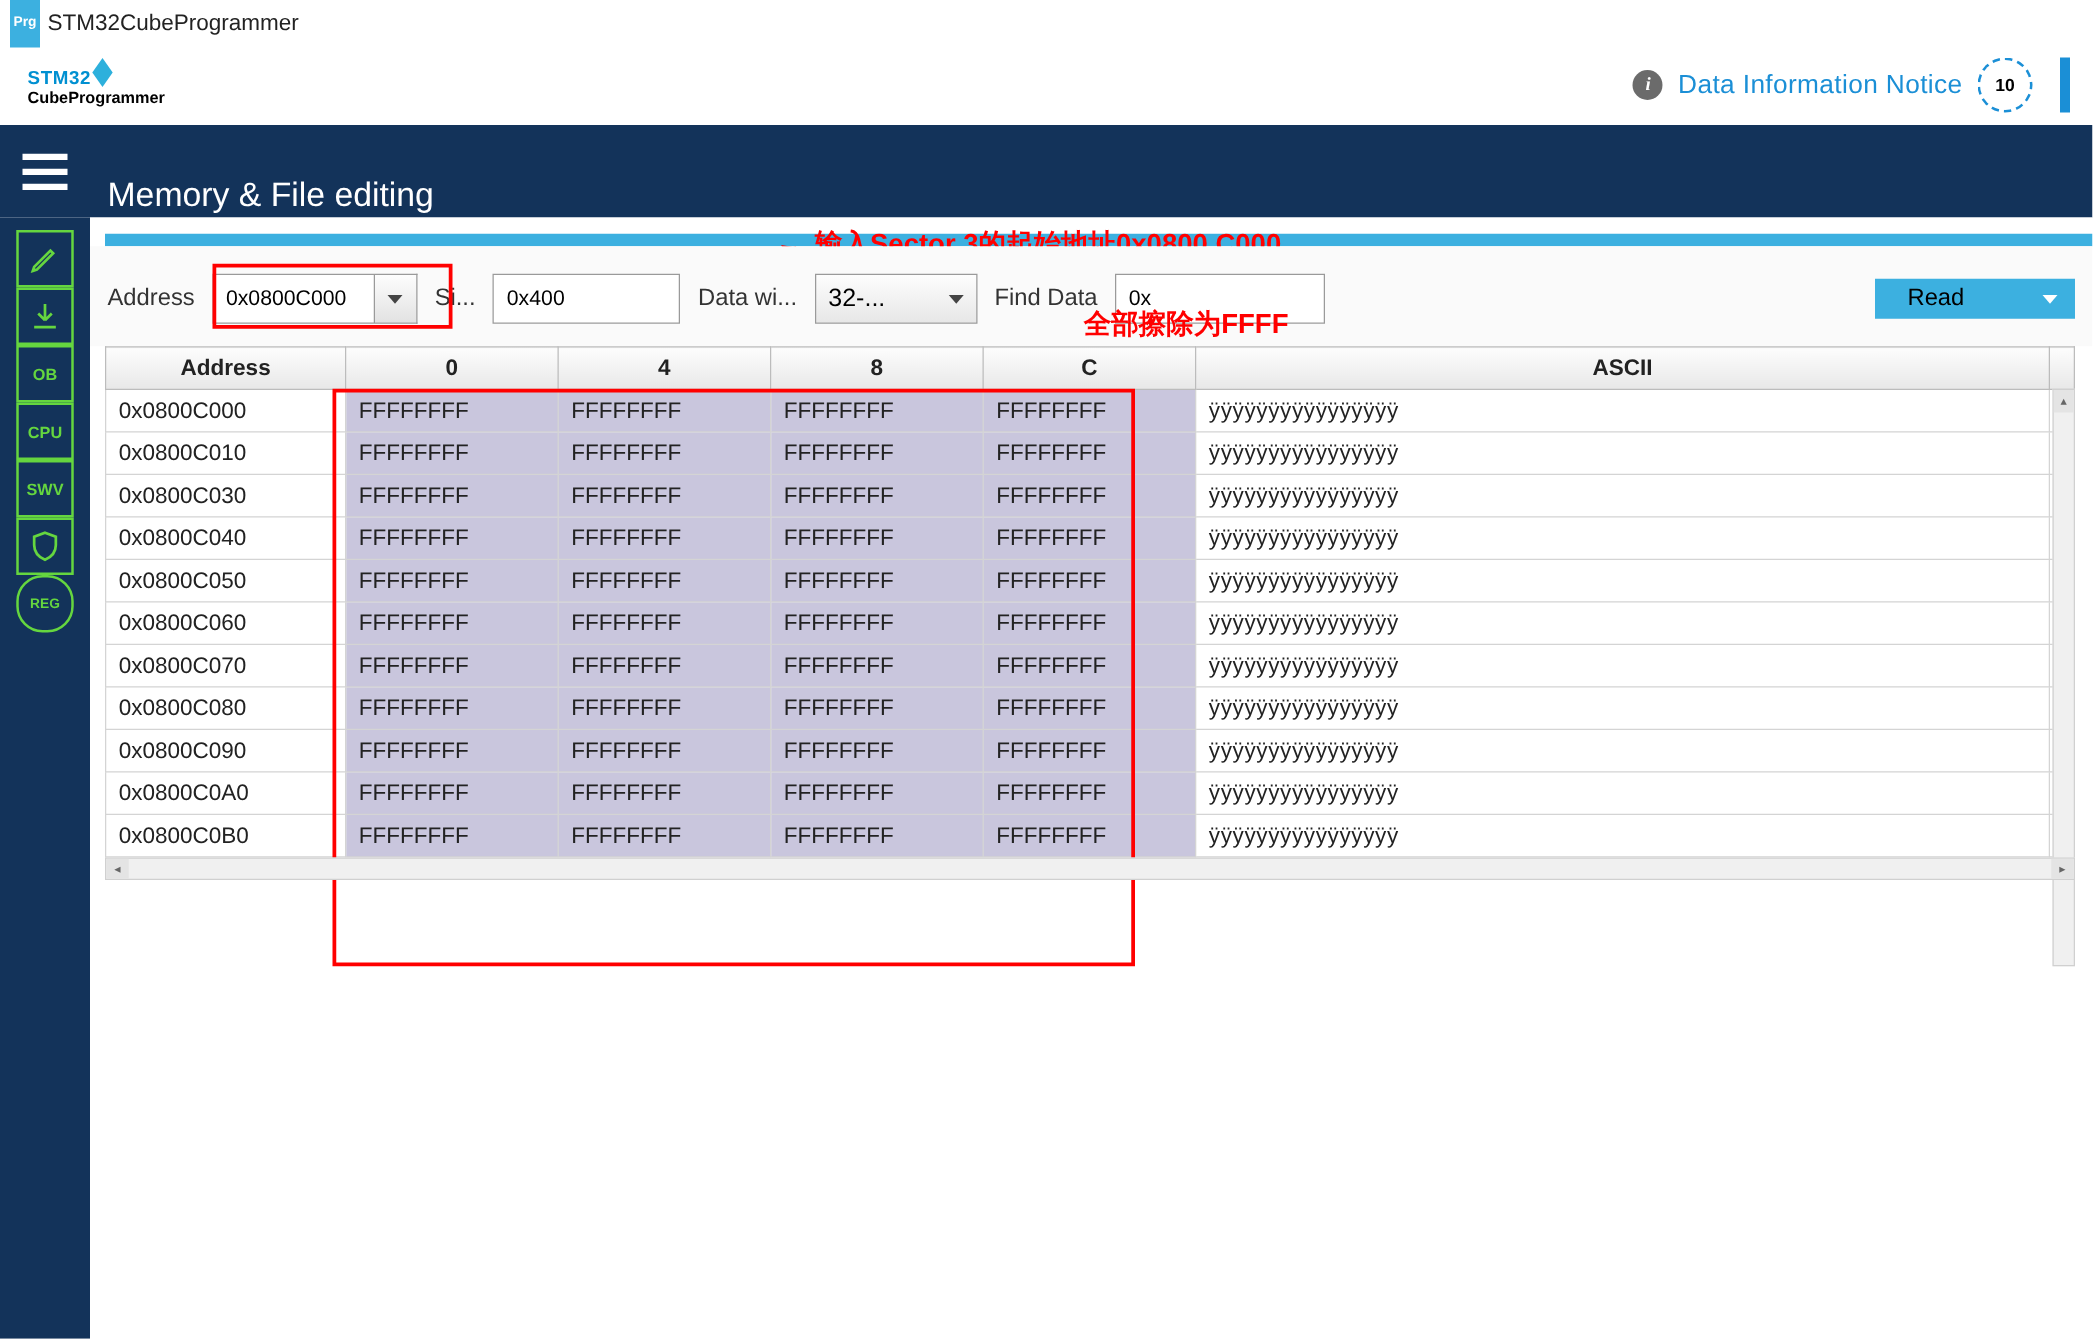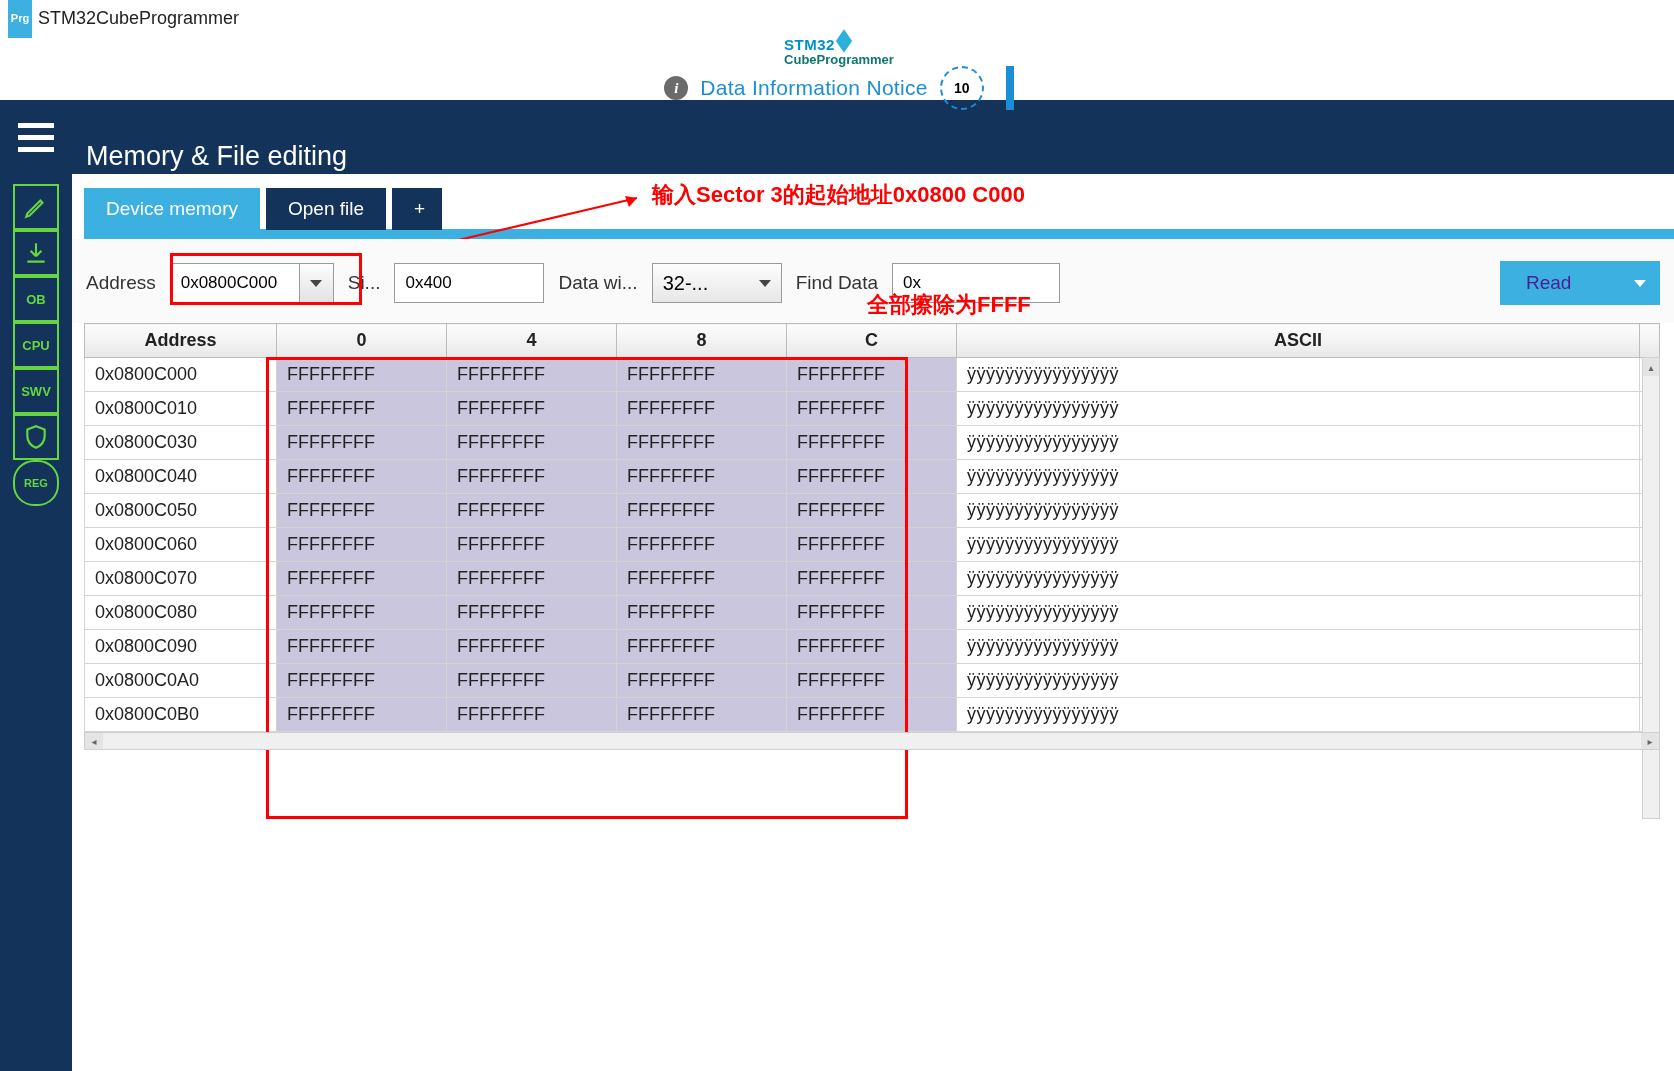--- a/index.html
+++ b/index.html
@@ -4,25 +4,25 @@
 <style>
 * { margin: 0; padding: 0; box-sizing: border-box; font-family: "Segoe UI", Arial, sans-serif; }
 body { background: #fff; width: 1674px; height: 1071px; overflow: hidden; }
 
 
 .titlebar { display: flex; align-items: center; height: 36px; padding: 4px 8px; }
 .titlebar-icon { width: 24px; height: 40px; background: #3cb0e0; color: #fff; font-size: 11px; font-weight: bold; display: flex; align-items: center; justify-content: center; margin-right: 6px; }
 .titlebar-text { font-size: 18px; color: #222; }
 
 
-.topstrip { display: flex; align-items: center; justify-content: space-between; height: 64px; padding: 0 18px 0 22px; flex-direction: column; }
+.topstrip { display: flex; align-items: center; justify-content: space-between; height: 64px; padding: 0 18px 0 22px; }
 .logo { display: flex; flex-direction: column; align-items: flex-start; font-weight: bold; line-height: 1; }
 .logo-top { color: #0090d1; font-size: 15px; letter-spacing: .5px; }
 .logo-cube { width: 14px; height: 14px; background: #2db0dc; display: inline-block; margin-left: 2px; transform: rotate(45deg) skew(10deg,10deg); position: relative; top: -2px; }
-.logo-bot { color: #0f766e; font-size: 13px; }
+.logo-bot { color: #000000; font-size: 13px; }
 .notice { display: flex; align-items: center; gap: 12px; }
 .notice-icon { width: 24px; height: 24px; border-radius: 50%; background: #6b6b6b; color: #fff; font-weight: bold; display: flex; align-items: center; justify-content: center; font-size: 15px; font-style: italic; font-family: Georgia, serif; }
 .notice-text { color: #1b8fd6; font-size: 21px; letter-spacing: .3px; }
 .badge10 { width: 44px; height: 44px; border: 2px dashed #1b8fd6; border-radius: 50%; display: flex; align-items: center; justify-content: center; color: #000000; font-weight: bold; font-size: 14px; }
 .right-slice { width: 8px; height: 44px; background: #1b8fd6; margin-left: 10px; }
 
 
 .headerbar { background: #13335a; color: #fff; height: 74px; display: flex; align-items: center; }
 .hamburger { width: 72px; height: 74px; display: flex; flex-direction: column; justify-content: center; align-items: center; gap: 7px; cursor: pointer; }
 .hamburger span { width: 36px; height: 5px; background: #fff; }
@@ -52,21 +52,21 @@
 .controls { display: flex; align-items: center; gap: 14px; padding: 22px 14px 18px 14px; background: #fafafa; }
 .ctrl-label { font-size: 19px; color: #333; }
 .ctrl-input { height: 40px; border: 1px solid #9a9a9a; padding: 0 10px; font-size: 17px; background: #fff; }
 .ctrl-input.addr { width: 130px; }
 .combo { display: flex; }
 .combo .caret-btn { width: 34px; height: 40px; border: 1px solid #9a9a9a; border-left: none; background: linear-gradient(#fdfdfd,#e2e2e2); display: flex; align-items: center; justify-content: center; cursor: pointer; }
 .caret-down { width: 0; height: 0; border-left: 6px solid transparent; border-right: 6px solid transparent; border-top: 7px solid #444; }
 .ctrl-input.size { width: 150px; }
 .dw-combo { width: 130px; height: 40px; border: 1px solid #9a9a9a; background: linear-gradient(#fdfdfd,#e7e7e7); display: flex; align-items: center; justify-content: space-between; padding: 0 10px; font-size: 20px; cursor: pointer; text-align: right; }
 .ctrl-input.find { width: 168px; }
-.read-btn { width: 160px; height: 44px; background: #3cb0e0; color: #4c1d95; font-size: 19px; display: flex; align-items: center; justify-content: space-between; padding: 0 14px 0 26px; cursor: pointer; }
+.read-btn { width: 160px; height: 32px; background: #3cb0e0; color: #000000; font-size: 19px; display: flex; align-items: center; justify-content: space-between; padding: 0 14px 0 26px; cursor: pointer; }
 
 
 .addr-highlight { position: absolute; border: 3px solid #f00; pointer-events: none; }
 
 
 .memtable-wrap { padding: 0 14px 0 12px; position: relative; }
 .memtable { width: 100%; border-collapse: collapse; table-layout: fixed; }
 .memtable th { background: linear-gradient(#fdfdfd,#e8e8e8); border: 1px solid #bcbcbc; font-size: 18px; font-weight: bold; padding: 6px 0; color: #222; }
 .memtable td { border: 1px solid #d4d4d4; font-size: 18px; padding: 6px 10px; color: #222; font-family: "Segoe UI", Arial, sans-serif; }
 .memtable td.addr { background: #fff; text-align: left; }
@@ -139,25 +139,20 @@
       <svg width="26" height="26" viewBox="0 0 24 24">
           <path d="M12 2l8 3v6c0 5-3.5 9-8 11-4.5-2-8-6-8-11V5l8-3z"></path>
         </svg>
     </div>
     <div class="side-btn" style="font-size:11px;border-radius:21px;">REG</div>
   </div>
 
   <div class="content">
 
     <div class="tabs-wrap">
-      <div class="tabs">
-        <div class="tab active">Device memory</div>
-        <div class="tab other">Open file</div>
-        <div class="tab plus">+</div>
-      </div>
       <div class="tabs-underbar"></div>
 
       <div class="anno" style="left:580px; top:6px;">输入Sector 3的起始地址0x0800 C000</div>
       <svg class="arrow-svg" style="left:310px; top:18px;" width="270" height="70">
         <line x1="0" y1="66" x2="255" y2="6" stroke="#f00" stroke-width="2"></line>
         <polygon points="255,6 243,4 247,15" fill="#f00"></polygon>
       </svg>
     </div>
 
     <div class="controls" style="position:relative;">

